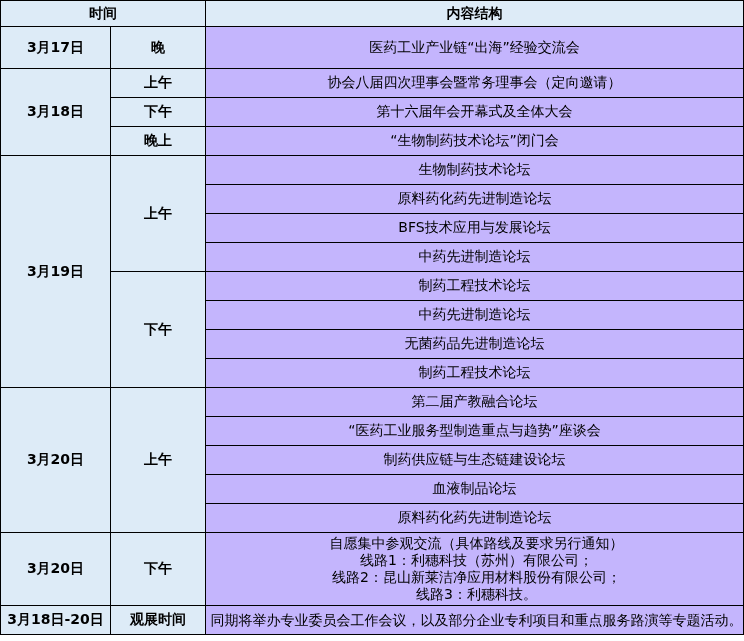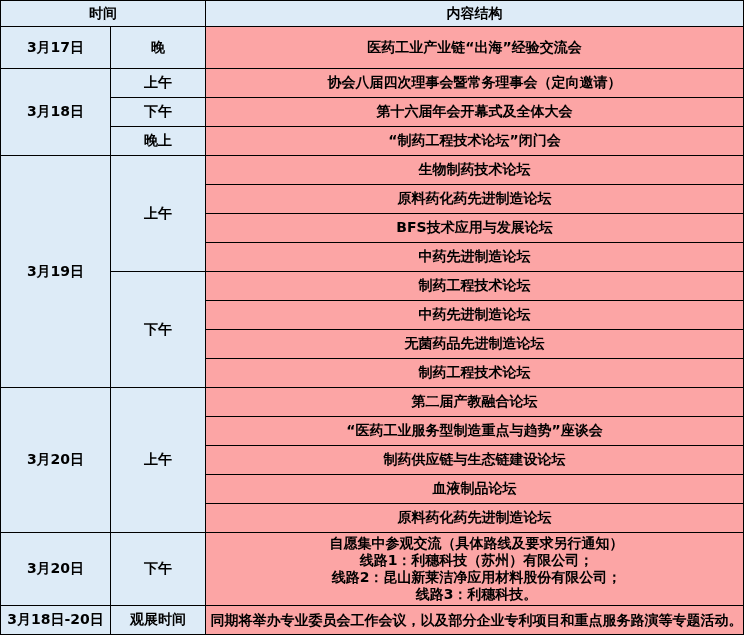--- a/index.html
+++ b/index.html
@@ -15,21 +15,21 @@
   table.sched td, table.sched th {
     border: 1px solid #000;
     padding: 0;
     text-align: center;
     vertical-align: middle;
     overflow: hidden;
     white-space: nowrap;
   }
   .hd { background:#DDEBF7; font-weight:bold; height:25px; }
   .tcell { background:#DDEBF7; font-weight:bold; }
-  .ccell { background:#fca5a5; font-weight:bold; }
+  .ccell { background:#c4b5fd; font-weight:normal; }
   tr.r { height:29px; }
   tr.r0 { height:42px; }
   tr.multi { height:73px; }
   .left { text-align:center; padding-left:4px !important; line-height:17px; white-space:normal !important; }
   .line { display:block; }
 </style>
 </head>
 <body>
 
 <table class="sched">
@@ -54,21 +54,21 @@
     <td class="tcell" rowspan="3">3月18日</td>
     <td class="tcell">上午</td>
     <td class="ccell">协会八届四次理事会暨常务理事会（定向邀请）</td>
   </tr>
   <tr class="r">
     <td class="tcell">下午</td>
     <td class="ccell">第十六届年会开幕式及全体大会</td>
   </tr>
   <tr class="r">
     <td class="tcell">晚上</td>
-    <td class="ccell">“制药工程技术论坛”闭门会</td>
+    <td class="ccell">“生物制药技术论坛”闭门会</td>
   </tr>
 
   <tr class="r">
     <td class="tcell" rowspan="8">3月19日</td>
     <td class="tcell" rowspan="4">上午</td>
     <td class="ccell">生物制药技术论坛</td>
   </tr>
   <tr class="r">
     <td class="ccell">原料药化药先进制造论坛</td>
   </tr>

